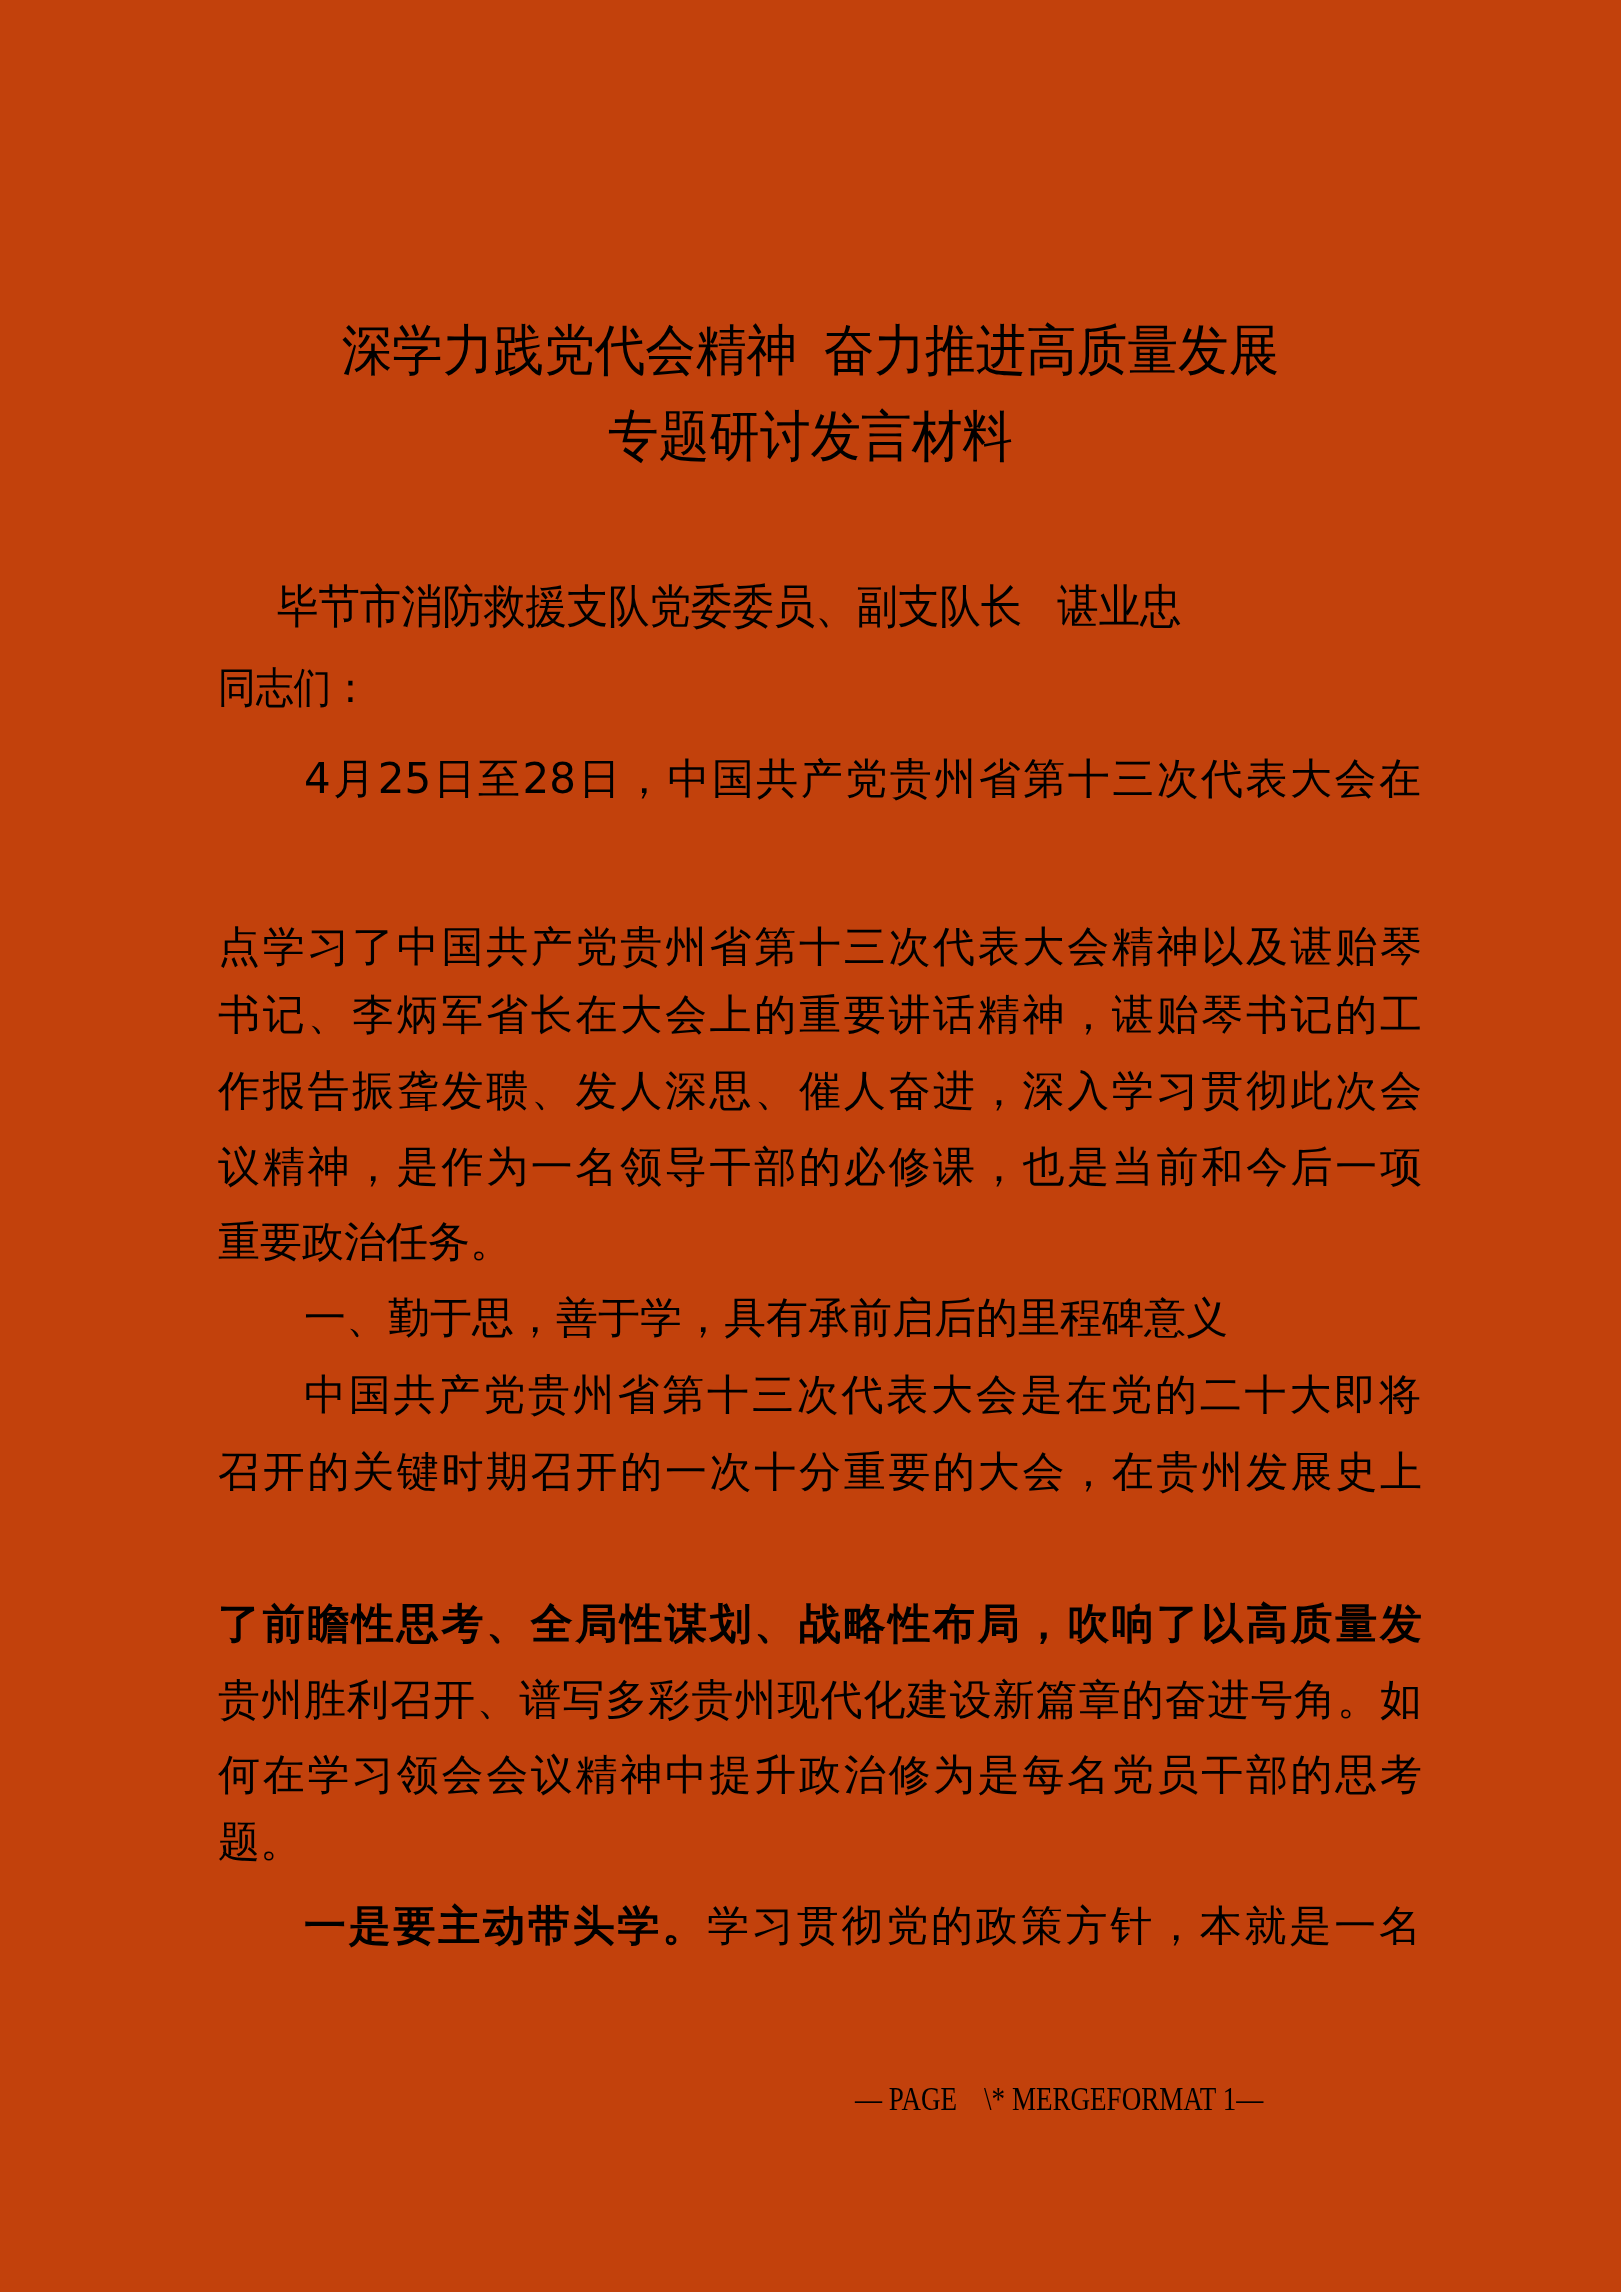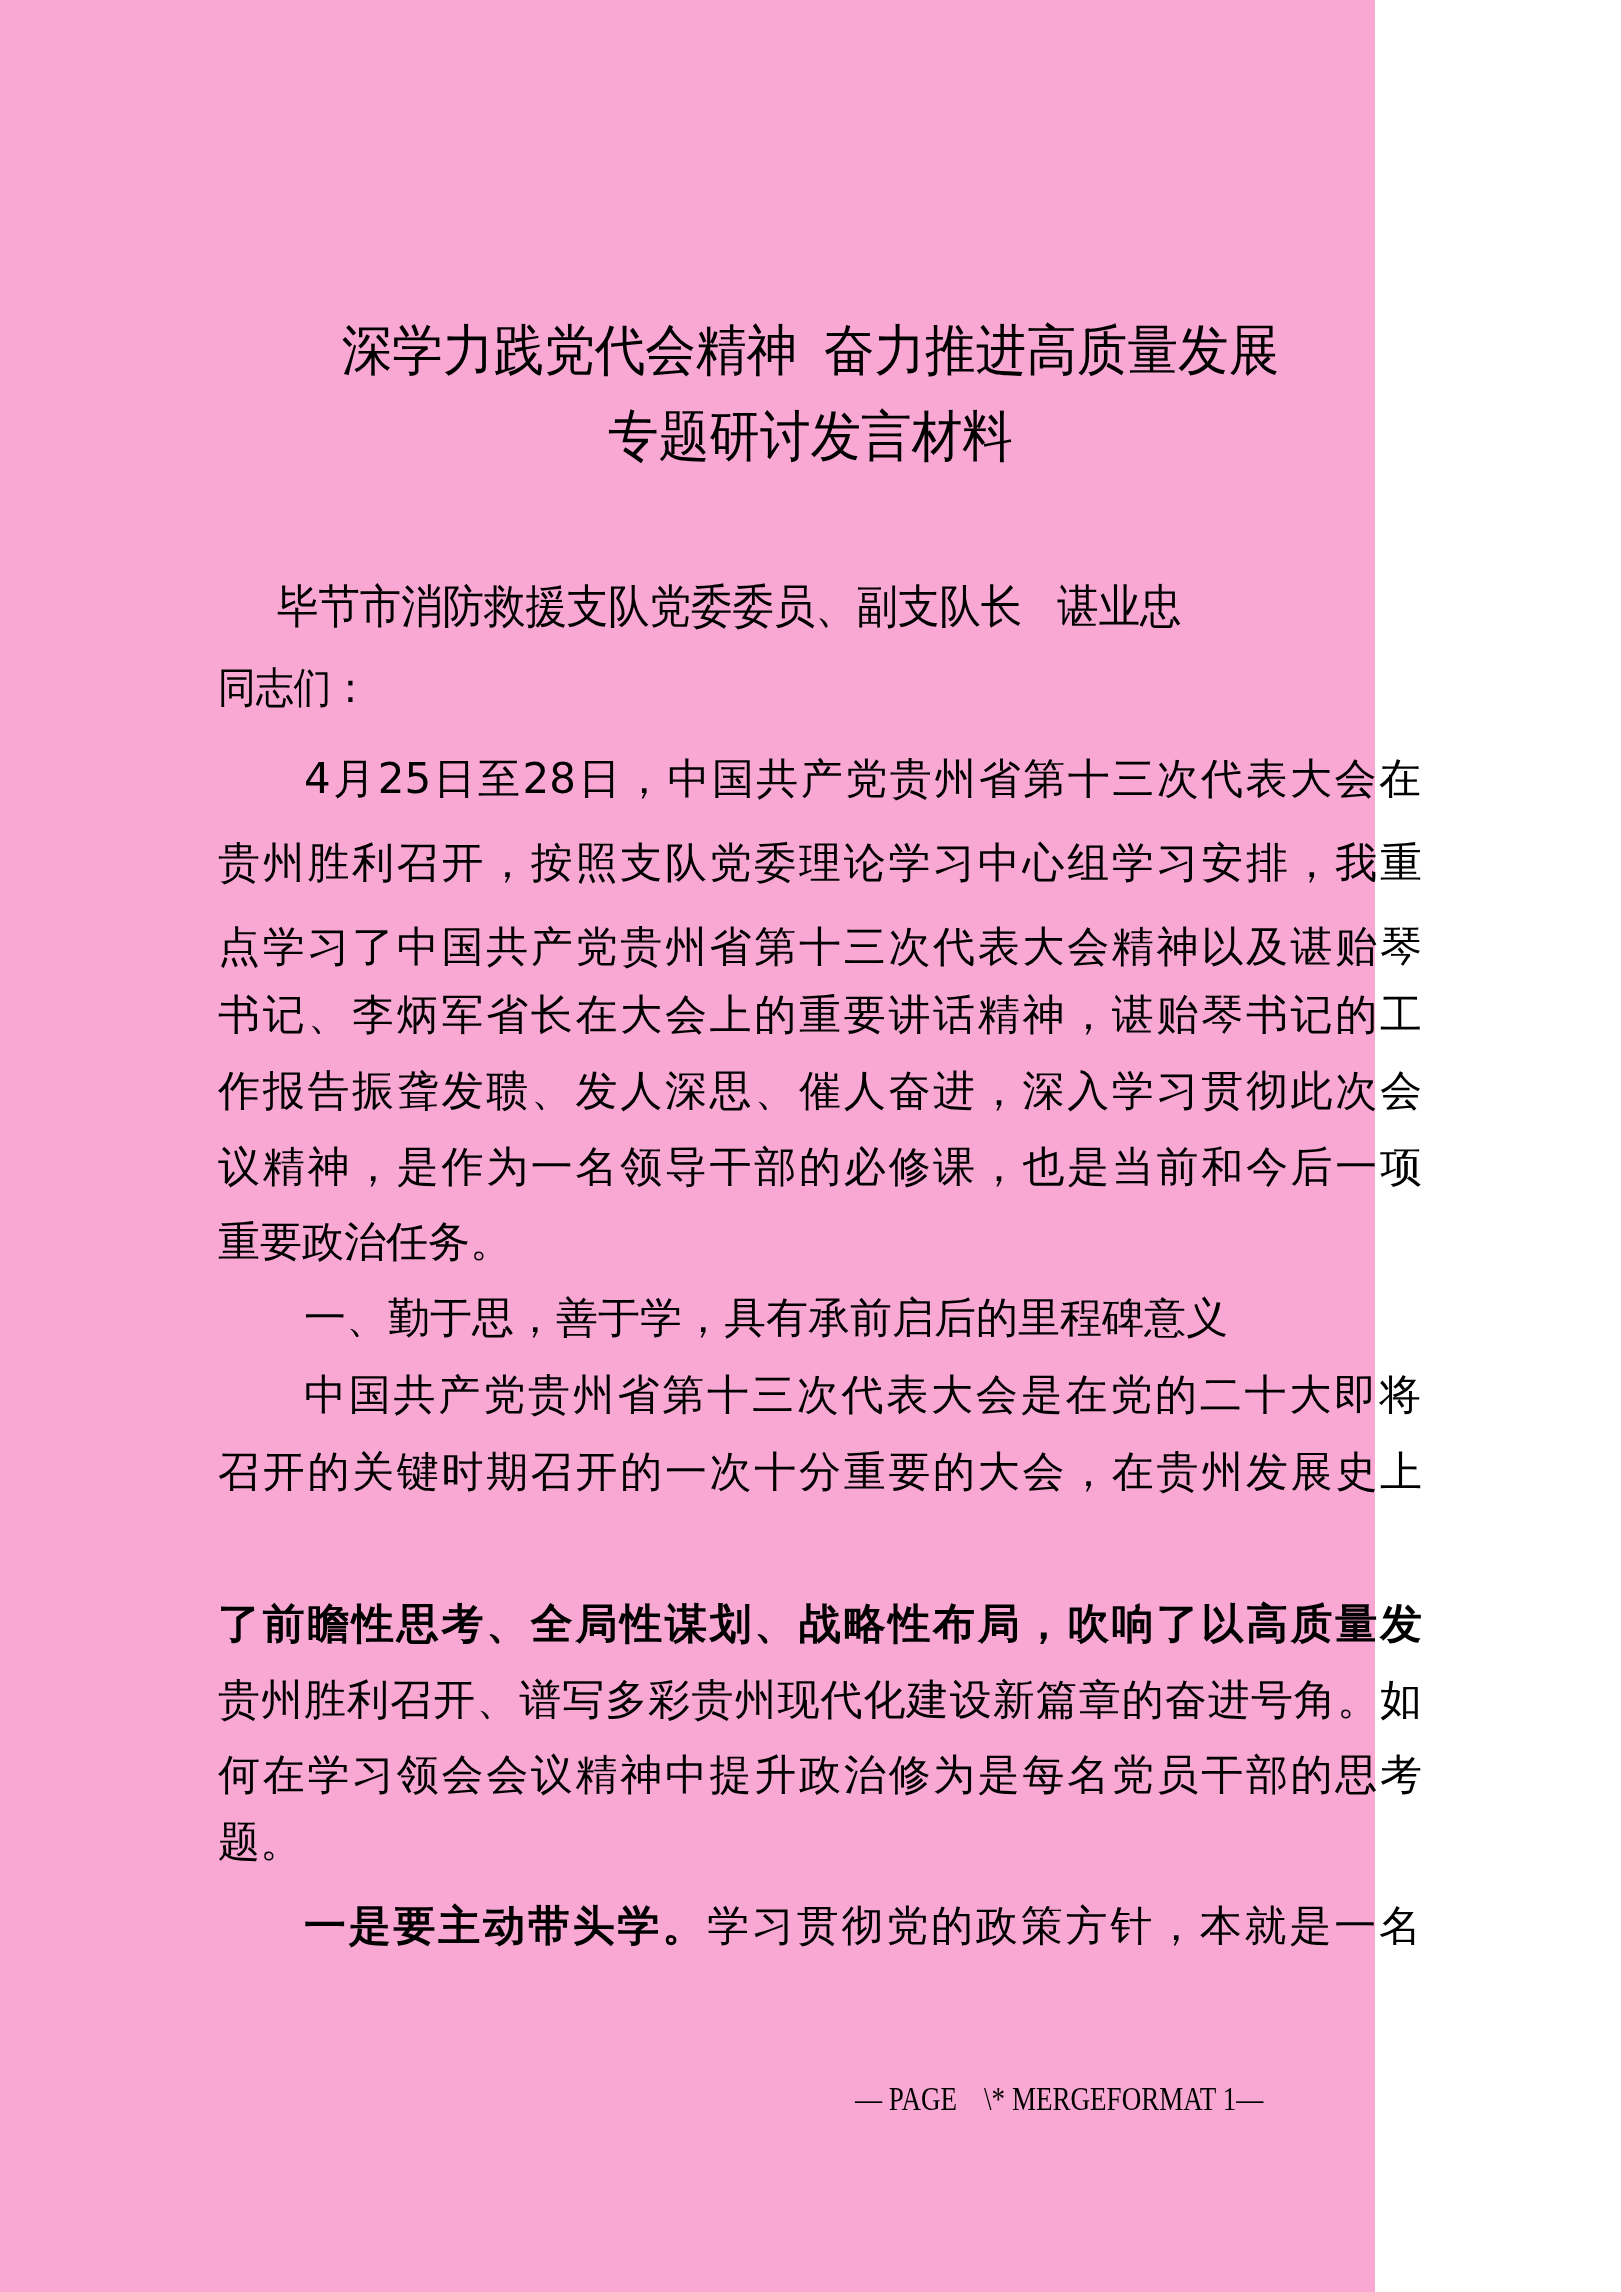--- a/index.html
+++ b/index.html
@@ -11,23 +11,23 @@
       width: 1621px;
       height: 2293px;
       position: relative;
       overflow: hidden;
       color: #000000;
       font-family: "DejaVu Sans", "Liberation Sans", sans-serif;
     }
     .page {
       position: absolute;
       left: 0; top: 0;
-      width: 1375px;
+      width: 1621px;
       height: 2293px;
-      background: #f9a8d4;
+      background: #c2410c;
     }
     .title {
       position: absolute;
       left: 0;
       width: 1621px;
       text-align: center;
       font-size: 55px;
       line-height: 1;
       letter-spacing: 0px;
       white-space: nowrap;
@@ -84,21 +84,20 @@
 <div class="page">
 
   <div class="title l1"><span>深学力践党代会精神</span><span class="gap"></span><span>奋力推进高质量发展</span></div>
   <div class="title l2">专题研讨发言材料</div>
 
   <div class="author"><span>毕节市消防救援支队党委委员、副支队长</span><span class="spacer"></span><span>谌业忠</span></div>
 
   <div class="line" style="top:667px; transform:scaleX(0.9);">同志们：</div>
 
   <div class="line just indent" style="top:758px;">4月25日至28日，中国共产党贵州省第十三次代表大会在</div>
-  <div class="line just" style="top:842px;">贵州胜利召开，按照支队党委理论学习中心组学习安排，我重</div>
   <div class="line just" style="top:926px;">点学习了中国共产党贵州省第十三次代表大会精神以及谌贻琴</div>
   <div class="line just" style="top:994px;">书记、李炳军省长在大会上的重要讲话精神，谌贻琴书记的工</div>
   <div class="line just" style="top:1070px;">作报告振聋发聩、发人深思、催人奋进，深入学习贯彻此次会</div>
   <div class="line just" style="top:1146px;">议精神，是作为一名领导干部的必修课，也是当前和今后一项</div>
   <div class="line" style="top:1221px;">重要政治任务。</div>
 
   <div class="line" style="left:304px; top:1297px;">一、勤于思，善于学，具有承前启后的里程碑意义</div>
 
   <div class="line just indent" style="top:1374px;">中国共产党贵州省第十三次代表大会是在党的二十大即将</div>
   <div class="line just" style="top:1451px;">召开的关键时期召开的一次十分重要的大会，在贵州发展史上</div>

